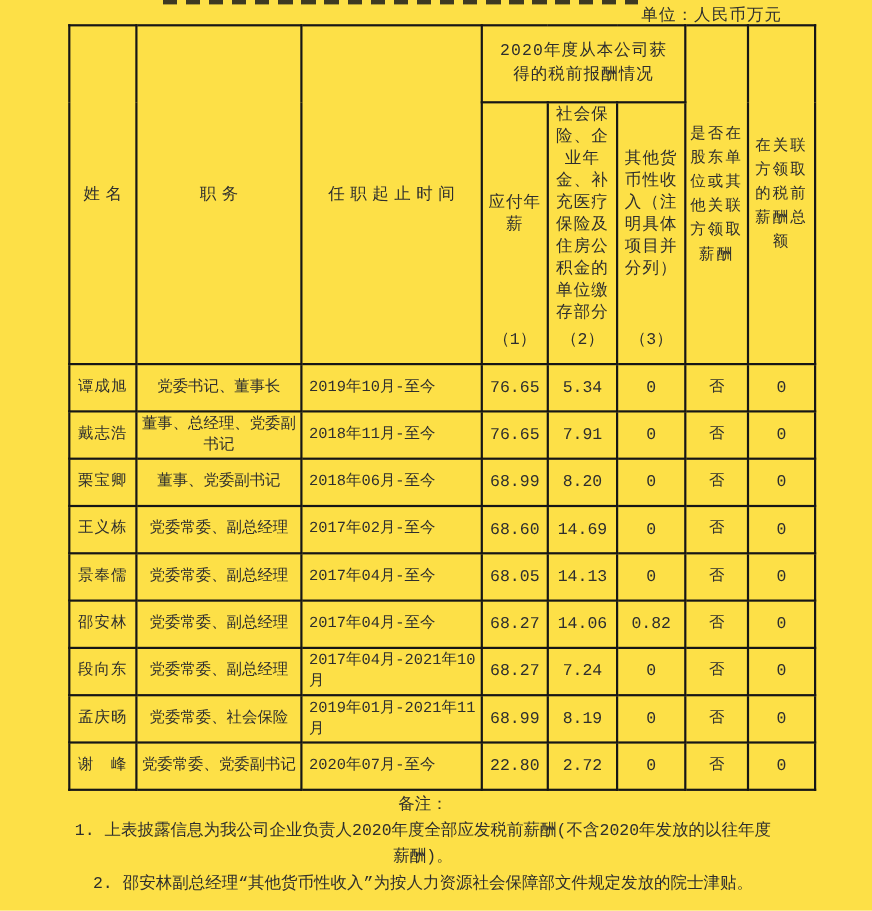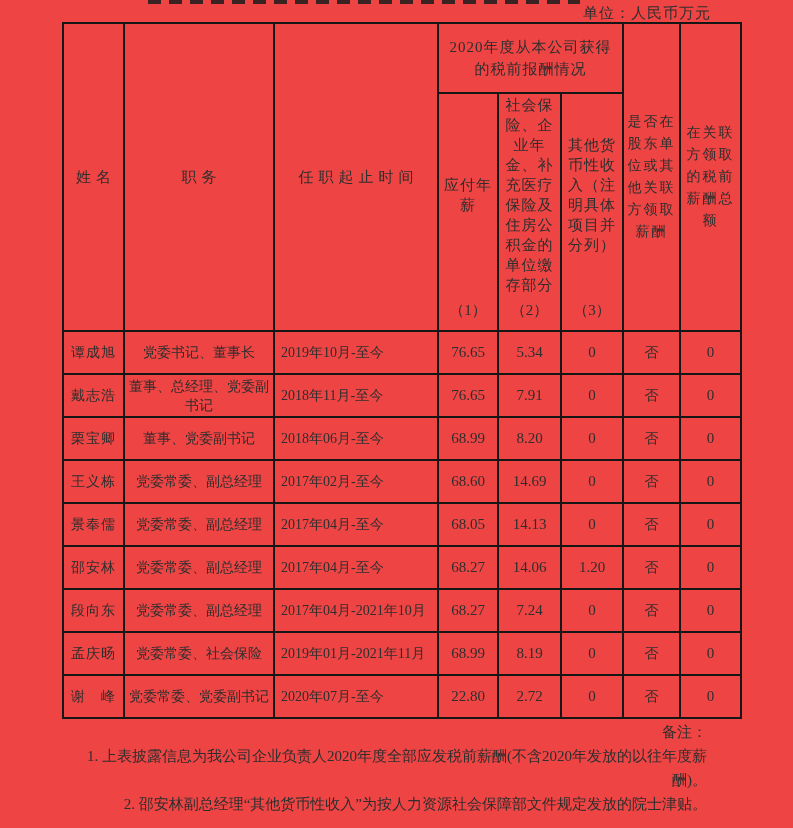--- a/index.html
+++ b/index.html
@@ -1,22 +1,22 @@
 <!DOCTYPE html>
 <html><head>
 <meta charset="utf-8">
 <style>
   * { box-sizing: border-box; }
   html,body { margin:0; padding:0; background:#ffffff; }
   .page {
     position: relative;
     width: 793px;
     height: 828px;
-    background: #ef4444;
-    font-family: Liberation Serif, serif;
+    background: #fde047;
+    font-family: Liberation Mono, monospace;
     color: #2e2e2e;
     overflow: hidden;
   }
   
   .crop-strip {
     position: absolute;
     top: 0; left: 148px;
     width: 432px; height: 4px;
     background: repeating-linear-gradient(90deg, #1c1c1c 0 13px, transparent 13px 21px);
     opacity: .85;
@@ -71,21 +71,21 @@
   td.c-tenure { text-align: left; padding: 0 2px 0 6px; font-size: 14px; }
   td.c-num  { font-size: 15px; }
   td.c-bool { font-size: 14px; }
   .notes {
     position: absolute;
     left: 62px; top: 720px;
     width: 645px;
     font-size: 15px;
     line-height: 24px;
   }
-  .note-line { text-align: right; }
+  .note-line { text-align: center; }
 </style>
 </head>
 <body>
 
 <div class="page">
 
   <div class="crop-strip"></div>
 
   <div class="unit-label">单位：人民币万元</div>
 
@@ -172,21 +172,21 @@
           <td class="c-num">0</td>
           <td class="c-bool">否</td>
           <td class="c-num">0</td>
         </tr>
         <tr class="datarow">
           <td class="c-name">邵安林</td>
           <td class="c-pos">党委常委、副总经理</td>
           <td class="c-tenure">2017年04月-至今</td>
           <td class="c-num">68.27</td>
           <td class="c-num">14.06</td>
-          <td class="c-num">1.20</td>
+          <td class="c-num">0.82</td>
           <td class="c-bool">否</td>
           <td class="c-num">0</td>
         </tr>
         <tr class="datarow">
           <td class="c-name">段向东</td>
           <td class="c-pos">党委常委、副总经理</td>
           <td class="c-tenure">2017年04月-2021年10月</td>
           <td class="c-num">68.27</td>
           <td class="c-num">7.24</td>
           <td class="c-num">0</td>

